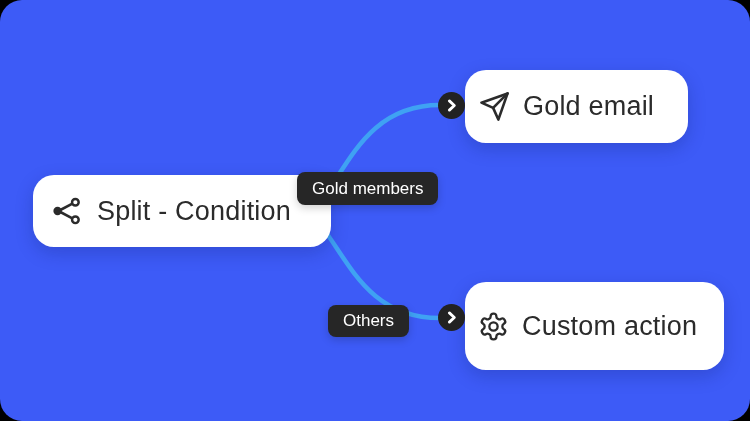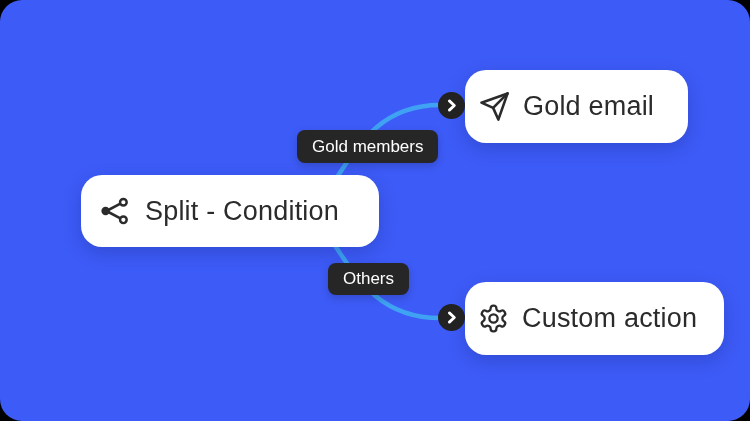--- a/index.html
+++ b/index.html
@@ -41,40 +41,41 @@
     letter-spacing: 0.2px;
     color: #2b2b2b;
     white-space: nowrap;
   }
   .node-icon {
     display: flex;
     align-items: center;
     justify-content: center;
     flex: 0 0 auto;
   }
-  .split-node   { left: 33px;  top: 175px; width: 279px; height: 72px; padding-left: 19px; margin-left: 48px; }
+  .split-node   { left: 33px;  top: 175px; width: 279px; height: 72px; padding-left: 19px; }
   .split-node .node-icon { width: 30px; height: 30px; margin-right: 15px; }
   .send-node    { left: 465px; top: 70px;  width: 210px; height: 73px; padding-left: 13px; }
   .send-node .node-icon { width: 33px; height: 33px; margin-right: 12px; }
-  .custom-node  { left: 465px; top: 282px; width: 246px; height: 73px; padding-left: 13px; }
+  .custom-node  { left: 465px; top: 282px; width: 246px; height: 88px; padding-left: 13px; }
   .custom-node .node-icon { width: 31px; height: 31px; margin-right: 13px; }
 
   .branch-label {
     position: absolute;
     background: #262626;
     color: #ffffff;
     border-radius: 8px;
     display: flex;
     align-items: center;
     justify-content: center;
     font-size: 17px;
     padding: 0 15px;
     box-shadow: 0 3px 8px rgba(0,0,0,0.18);
     cursor: pointer;
     white-space: nowrap;
+    margin-top: 42px;
   }
   .gold-label   { left: 297px; top: 130px; height: 33px; }
   .others-label { left: 328px; top: 263px; height: 32px; }
 
   .port {
     position: absolute;
     width: 27px;
     height: 27px;
     border-radius: 50%;
     background: #222222;

